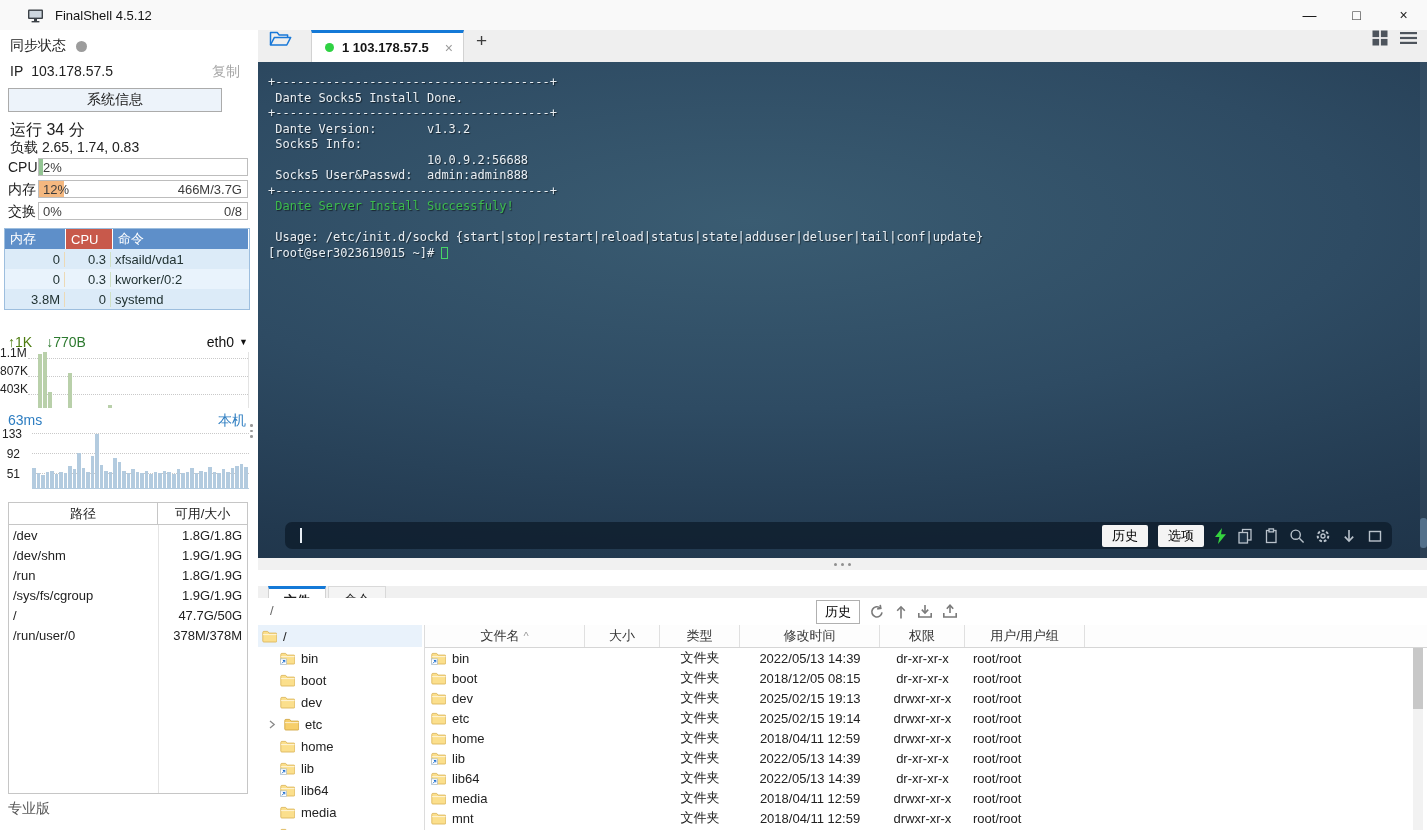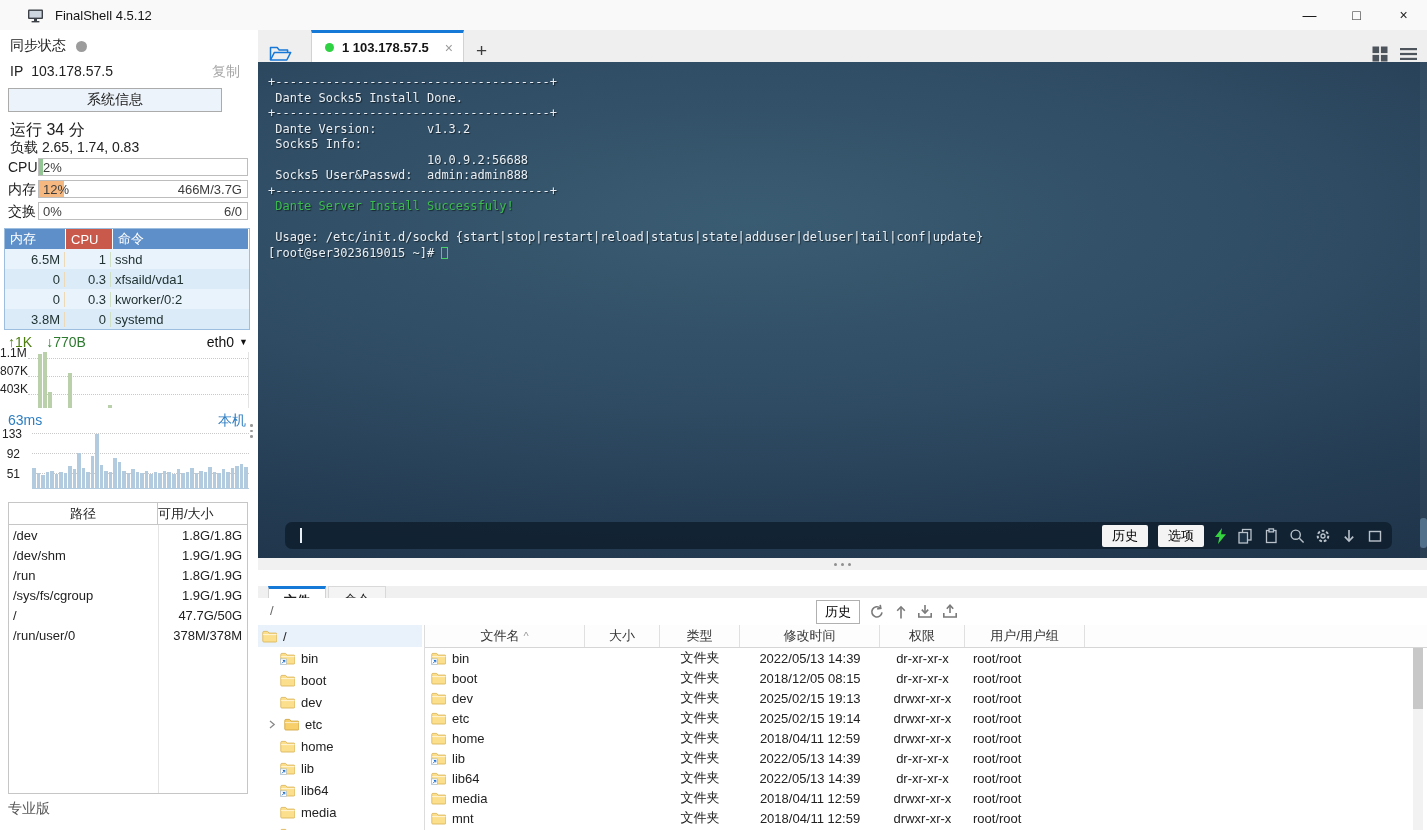--- a/index.html
+++ b/index.html
@@ -51,31 +51,31 @@
 .bars{position:absolute;left:0;right:0;bottom:0;top:0;display:flex;align-items:flex-end}
 .bars .bar{flex:1;margin-right:1px}
 .ping-head{position:absolute;left:8px;top:382px;right:12px;display:flex;font-size:14px}
 .ping-ms{color:#2d7dc1}
 .ping-target{margin-left:auto;color:#2d7dc1}
 .ping-base{position:absolute;left:32px;top:458px;width:217px;height:1px;background:#b3cbdf}
 
 #disk{position:absolute;left:8px;top:472px;width:240px;height:292px;border:1px solid #c6c6c6}
 .disk-head{display:flex;height:22px;border-bottom:1px solid #c6c6c6;align-items:center}
 .disk-head .dh-path{width:149px;text-align:center;border-right:1px solid #c6c6c6;height:100%;display:flex;align-items:center;justify-content:center}
-.disk-head .dh-size{flex:1;text-align:left}
+.disk-head .dh-size{flex:1;text-align:center}
 .disk-vline{position:absolute;left:149px;top:22px;bottom:0;width:1px;background:#e4e4e4}
 .drow{display:flex;height:20px;align-items:center}
 .drow .dpath{width:149px;padding-left:4px}
 .drow .dsize{flex:1;text-align:right;padding-right:5px}
 .edition{position:absolute;left:8px;top:770px;color:#5a5a5a;font-size:14px}
 .vsplit-dots{position:absolute;left:250px;top:394px;display:flex;flex-direction:column;gap:3px}
 .vsplit-dots i{width:2.5px;height:2.5px;border-radius:50%;background:#9a9a9a}
 
 #main{position:absolute;left:258px;top:30px;width:1169px;height:800px}
-#tabbar{position:absolute;left:0;top:0;width:100%;height:32px;background:#efefef;display:flex;align-items:flex-end}
+#tabbar{position:absolute;left:0;top:0;width:100%;height:32px;background:#efefef;display:flex;align-items:flex-start}
 .folder-btn{margin-left:11px;display:flex;align-items:center}
 #term-tab{margin-left:19px;height:32px;background:#fff;border-top:3px solid #1479d7;border-left:1px solid #d2d2d2;border-right:1px solid #d2d2d2;
  display:flex;align-items:center;padding:0 10px 0 13px;min-width:146px}
 .tab-dot{width:9px;height:9px;border-radius:50%;margin-right:8px}
 .tab-label{font-size:13px;font-weight:bold;color:#141414}
 .tab-close{margin-left:16px;color:#9a9a9a;font-size:14px}
 .newtab{margin-left:12px;font-size:19px;color:#3c3c3c}
 .tabbar-right{margin-left:auto;margin-right:10px;display:flex;align-items:center;gap:12px;color:#4d545c}
 
 #term{position:absolute;left:0;top:32px;width:1169px;height:496px;
@@ -176,37 +176,32 @@
           <div class="meter-fill" style="width: 12%; background: rgb(244, 184, 128);"></div>
           <span class="meter-ptext">12%</span>
           <span class="meter-dtext">466M/3.7G</span>
         </div>
       </div>
       <div class="meter-row">
         <span class="meter-label">交换</span>
         <div class="meter-bar">
           <div class="meter-fill" style="width: 0%; background: rgb(244, 184, 128);"></div>
           <span class="meter-ptext">0%</span>
-          <span class="meter-dtext">6/0</span>
+          <span class="meter-dtext">0/8</span>
         </div>
       </div>
     </div>
 
   <div id="proc">
     <div class="proc-head">
       <div class="ph-mem" style="background:#5e8fc9">内存</div>
       <div class="ph-cpu" style="background:#c8594b">CPU</div>
       <div class="ph-cmd" style="background:#5e8fc9">命令</div>
     </div>
     <div id="proc-rows">
-        <div class="proc-row" style="background: rgb(233, 243, 252);">
-          <span class="pc-mem">6.5M</span>
-          <span class="pc-cpu">1</span>
-          <span class="pc-cmd">sshd</span>
-        </div>
         <div class="proc-row" style="background: rgb(220, 235, 248);">
           <span class="pc-mem">0</span>
           <span class="pc-cpu">0.3</span>
           <span class="pc-cmd">xfsaild/vda1</span>
         </div>
         <div class="proc-row" style="background: rgb(233, 243, 252);">
           <span class="pc-mem">0</span>
           <span class="pc-cpu">0.3</span>
           <span class="pc-cmd">kworker/0:2</span>
         </div>

